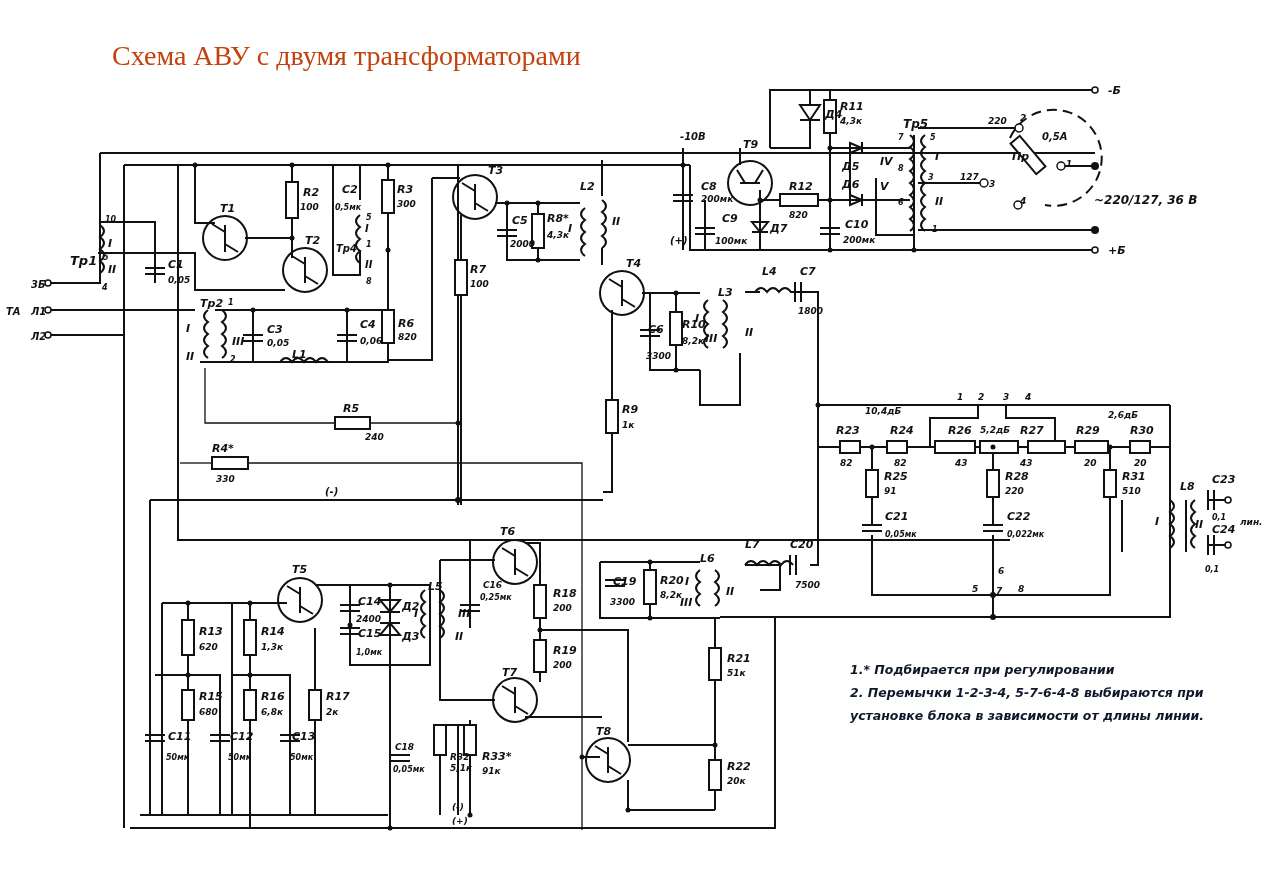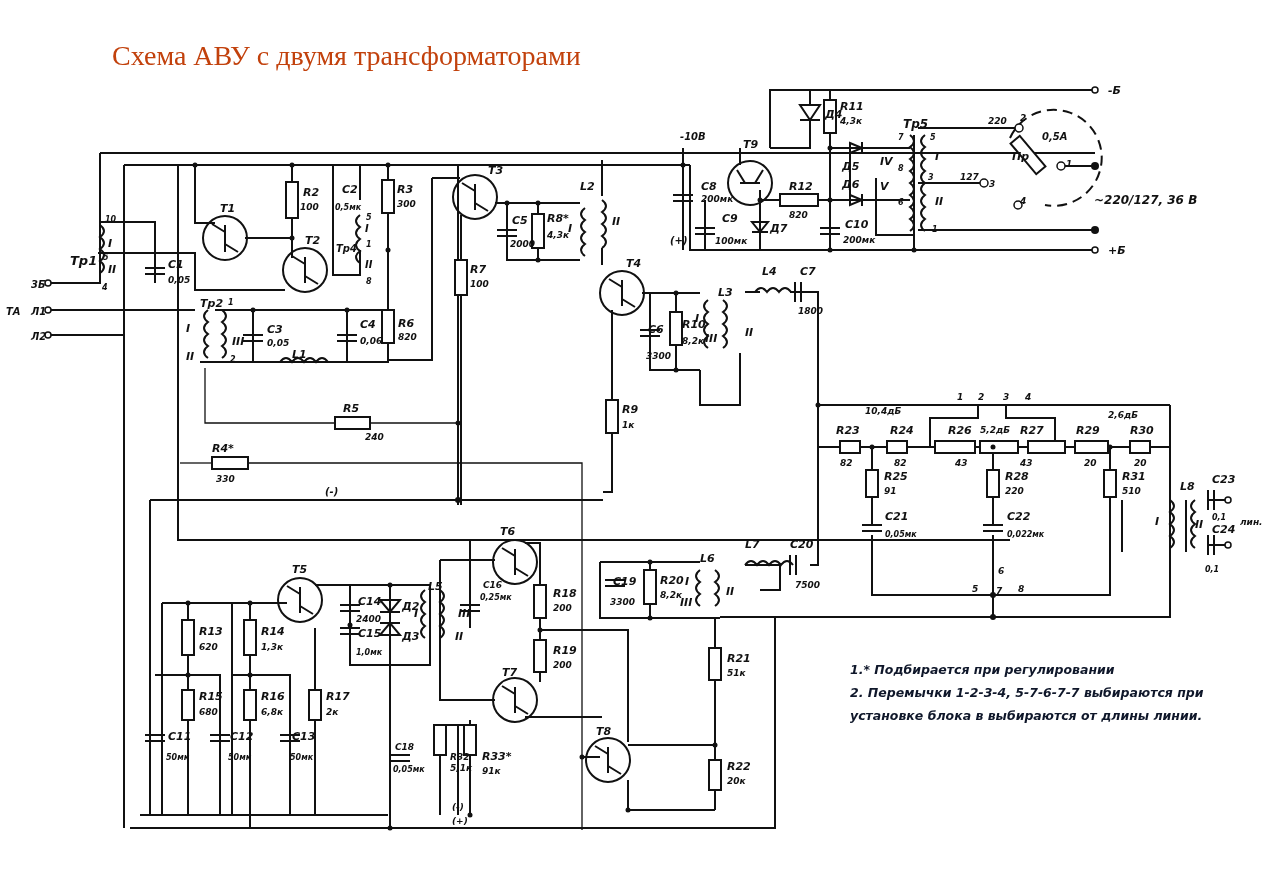--- a/index.html
+++ b/index.html
@@ -574,17 +574,17 @@
     <text x="1025" y="400" font-size="9">4</text>
     <text x="972" y="592" font-size="9">5</text>
     <text x="998" y="574" font-size="9">6</text>
     <text x="996" y="594" font-size="9">7</text>
     <text x="1018" y="592" font-size="9">8</text>
   </g>
 </svg>
 
 <div id="notes">
   <div>1.* Подбирается при регулировании</div>
-  <div>2. Перемычки 1-2-3-4, 5-7-6-7-7 выбираются при</div>
-  <div>установке блока в выбираются от длины линии.</div>
+  <div>2. Перемычки 1-2-3-4, 5-7-6-4-8 выбираются при</div>
+  <div>установке блока в зависимости от длины линии.</div>
 </div>
 
 <div id="caption">Черт. 1. П3. Блок ВЧ-А.</div>
 
 </body></html>

